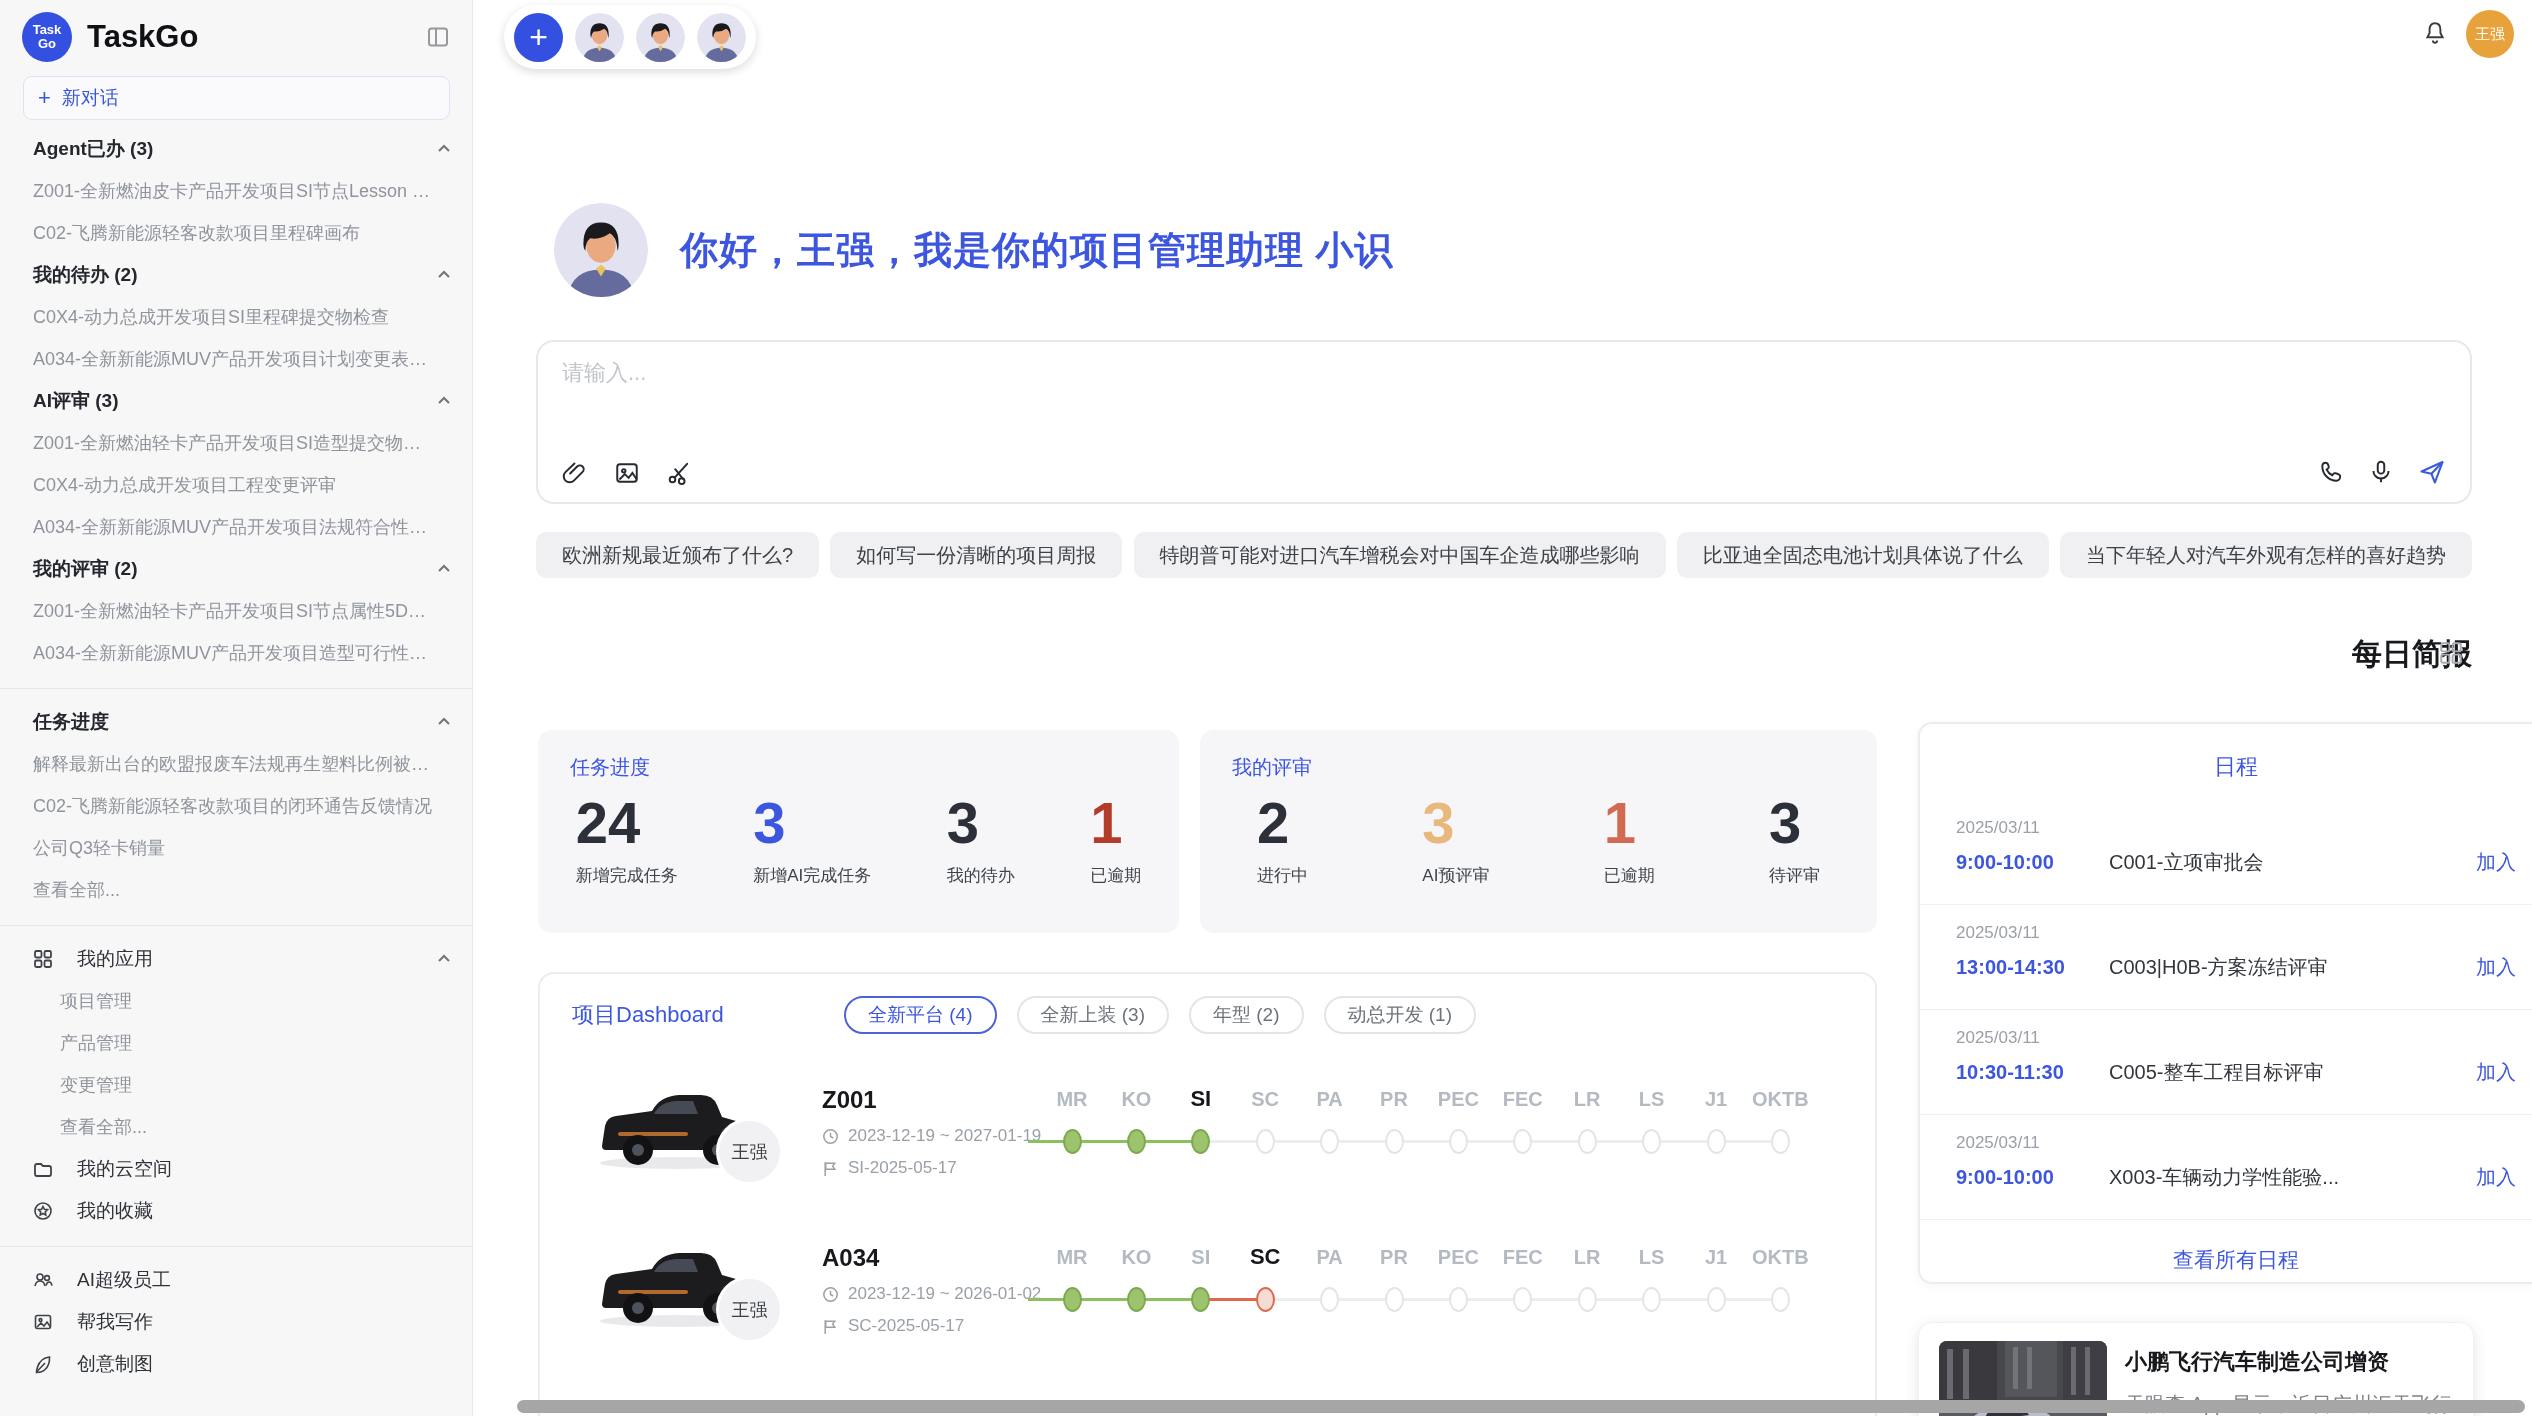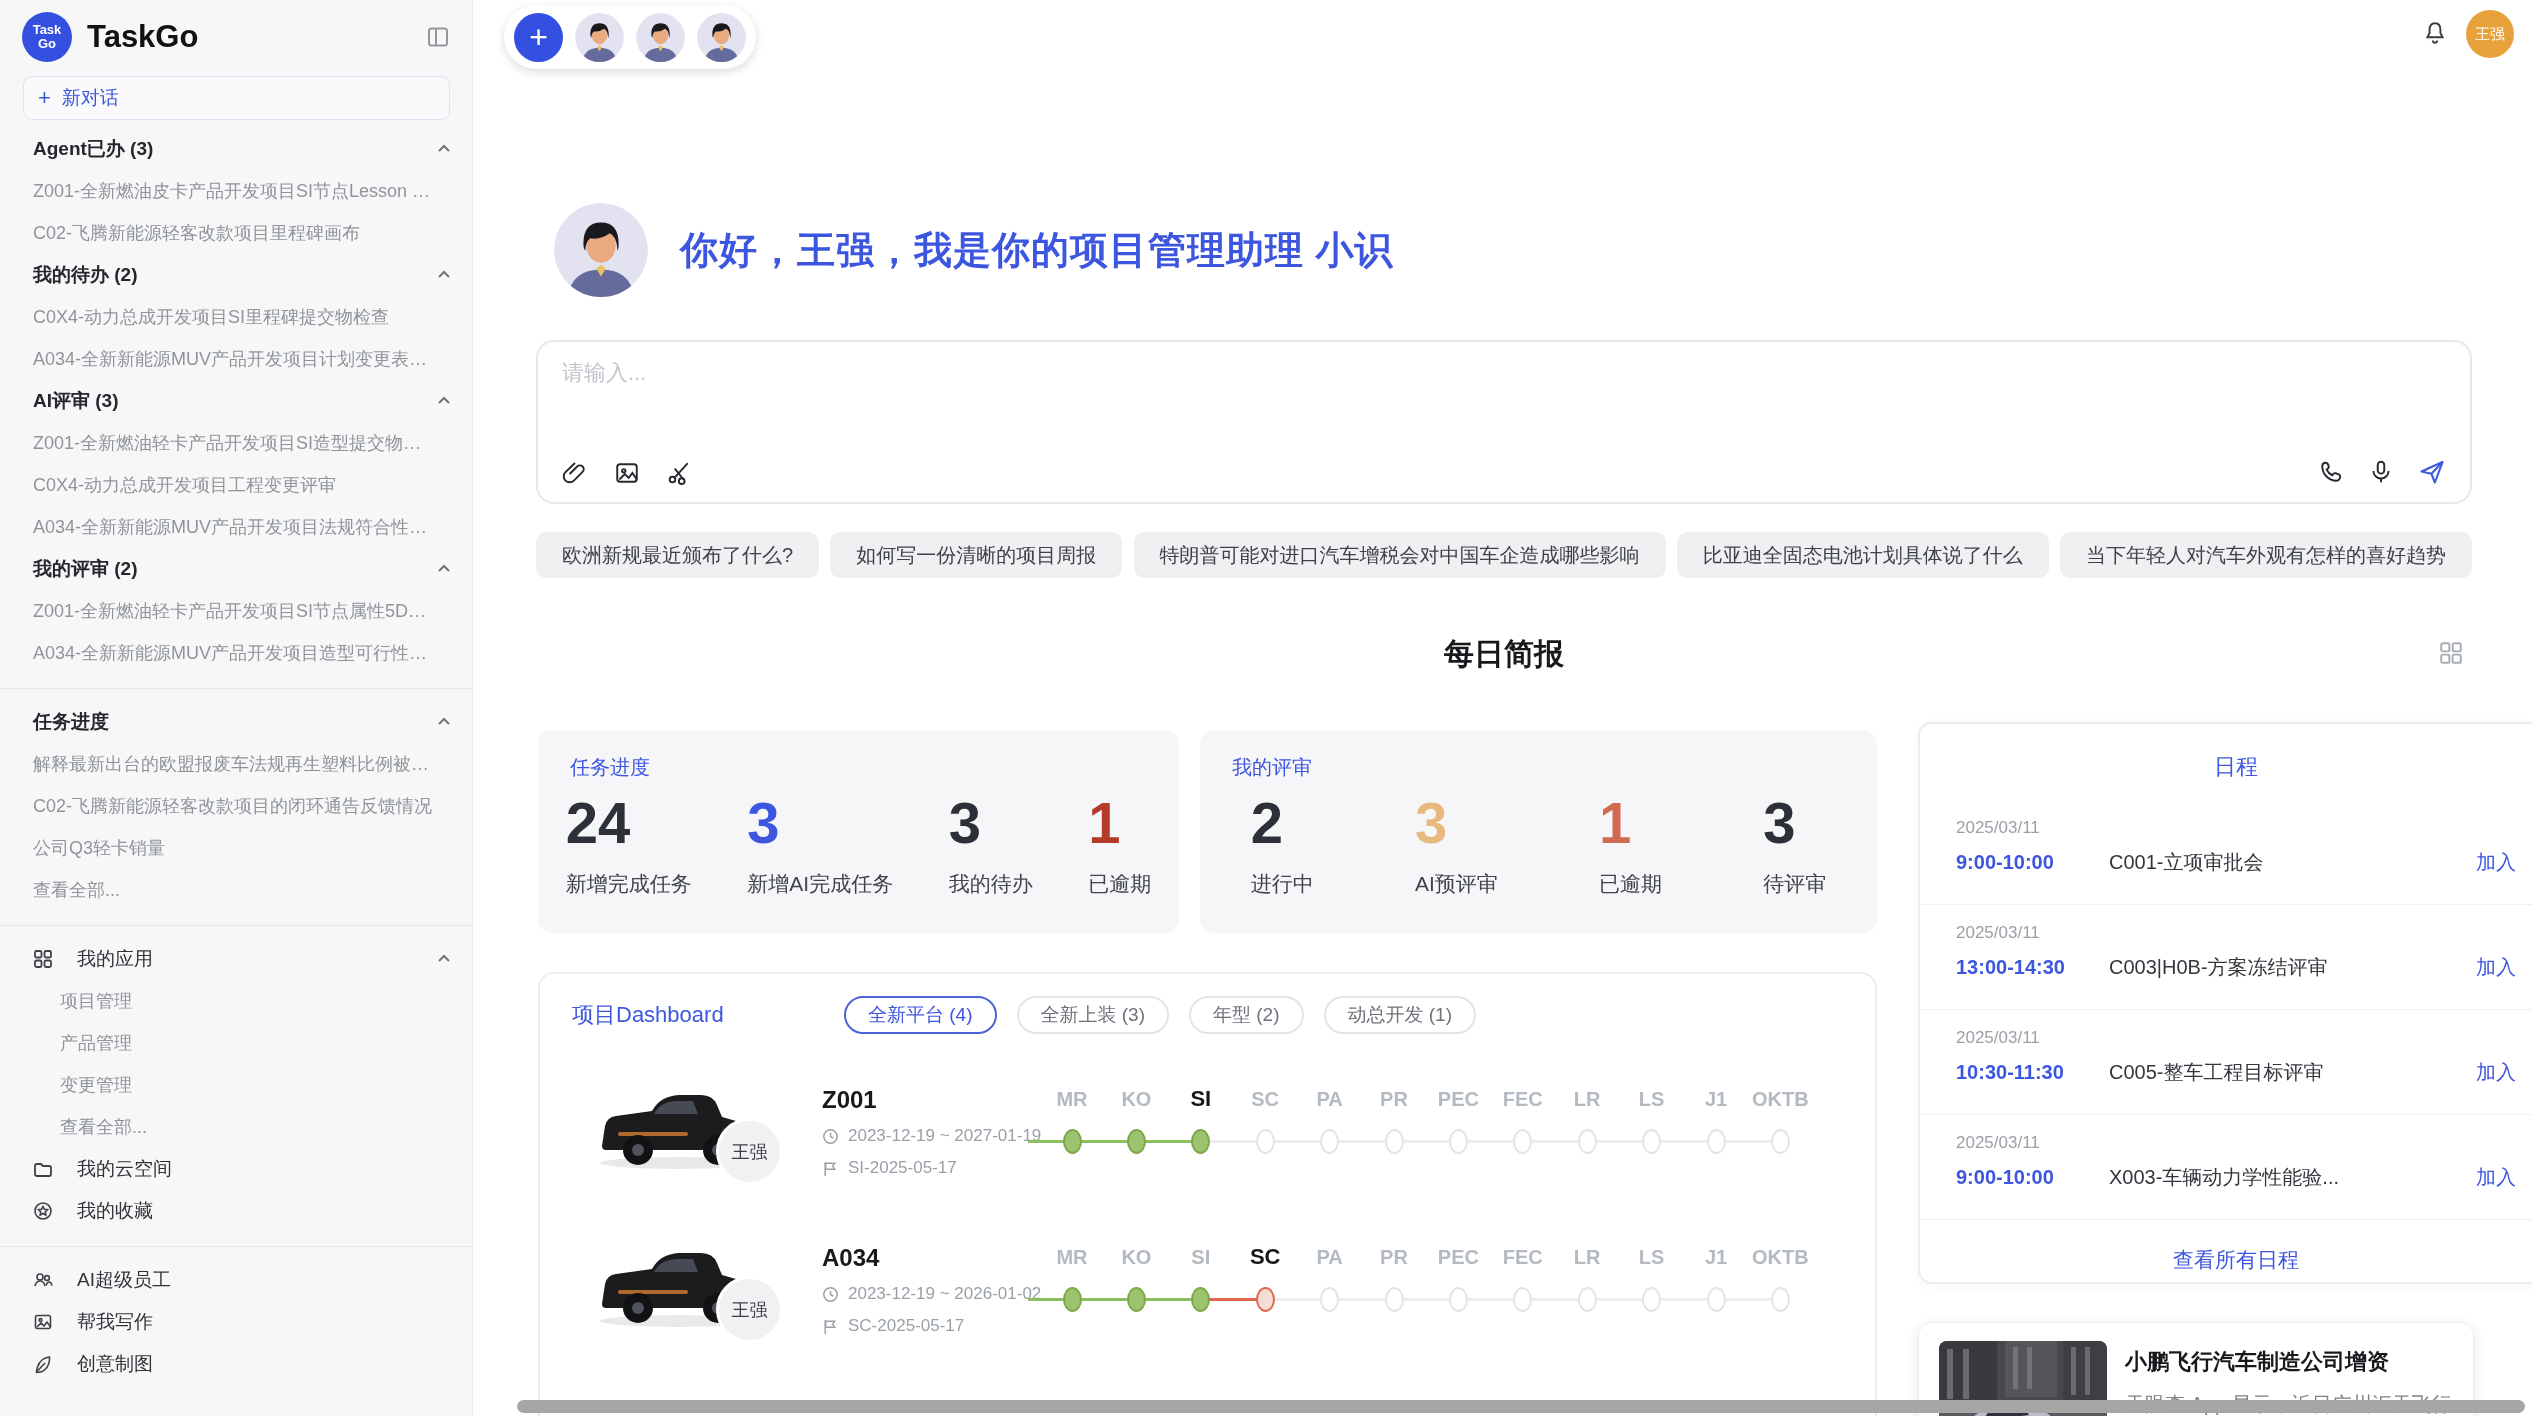--- a/index.html
+++ b/index.html
@@ -45,30 +45,30 @@
     resize:none;font-size:22px;color:#30343a;font-family:inherit;background:transparent}
   .composer textarea::placeholder{color:#c2c5cc}
   .c-left{position:absolute;left:24px;bottom:16px;display:flex;gap:26px;align-items:center}
   .c-right{position:absolute;right:24px;bottom:16px;display:flex;gap:24px;align-items:center}
   .c-ic{color:#26292f;cursor:pointer}
   
   .chips{position:absolute;top:532px;left:0;width:1936px;display:flex;justify-content:space-between}
   .chip{height:46px;background:#f0f0f2;border-radius:10px;display:flex;align-items:center;padding:0 26px;
     font-size:20px;color:#3d4248;white-space:nowrap;cursor:pointer}
   
-  .briefing-h{position:absolute;top:634px;left:0;width:1936px;text-align:center;font-size:30px;font-weight:700;color:#17191d}
+  .briefing-h{position:absolute;top:634px;left:0;width:1936px;text-align:right;font-size:30px;font-weight:700;color:#17191d}
   .briefing-grid{position:absolute;top:640px;right:10px;cursor:pointer}
   .stats-row{position:absolute;top:730px;left:2px;display:flex;gap:21px}
   .stat-card{height:203px;background:#f6f6f8;border-radius:14px;position:relative}
   .stat-card.c1{width:641px}.stat-card.c2{width:677px}
   .stat-title{position:absolute;top:24px;left:32px;font-size:20px;color:#3d56e0}
   .stat-grid{position:absolute;left:0;right:0;top:60px;display:flex;justify-content:space-around}
   .stat-cell{text-align:left}
   .stat-val{font-size:58px;font-weight:700;line-height:66px}
-  .stat-label{margin-top:14px;font-size:21px;color:#3f444c}
+  .stat-label{margin-top:8px;font-size:17px;color:#3f444c}
   
   .dash-card{position:absolute;top:972px;left:2px;width:1339px;height:470px;border:2px solid #ececef;border-radius:16px;
     background:#fff;overflow:hidden}
   .dash-head{position:absolute;top:22px;left:32px;right:24px;display:flex;align-items:center}
   .dash-title{font-size:22px;color:#3d56e0;width:272px}
   .tab{height:38px;border-radius:19px;border:2px solid #e4e4e8;display:flex;align-items:center;padding:0 22px;
     font-size:19px;color:#6e737b;margin-right:20px;background:#fff;cursor:pointer}
   .tab.active{border-color:#4c63d8;color:#3d56e0}
   .proj-row{position:absolute;left:0;width:100%;height:158px}
   .proj-row.r0{top:88px}.proj-row.r1{top:246px}

